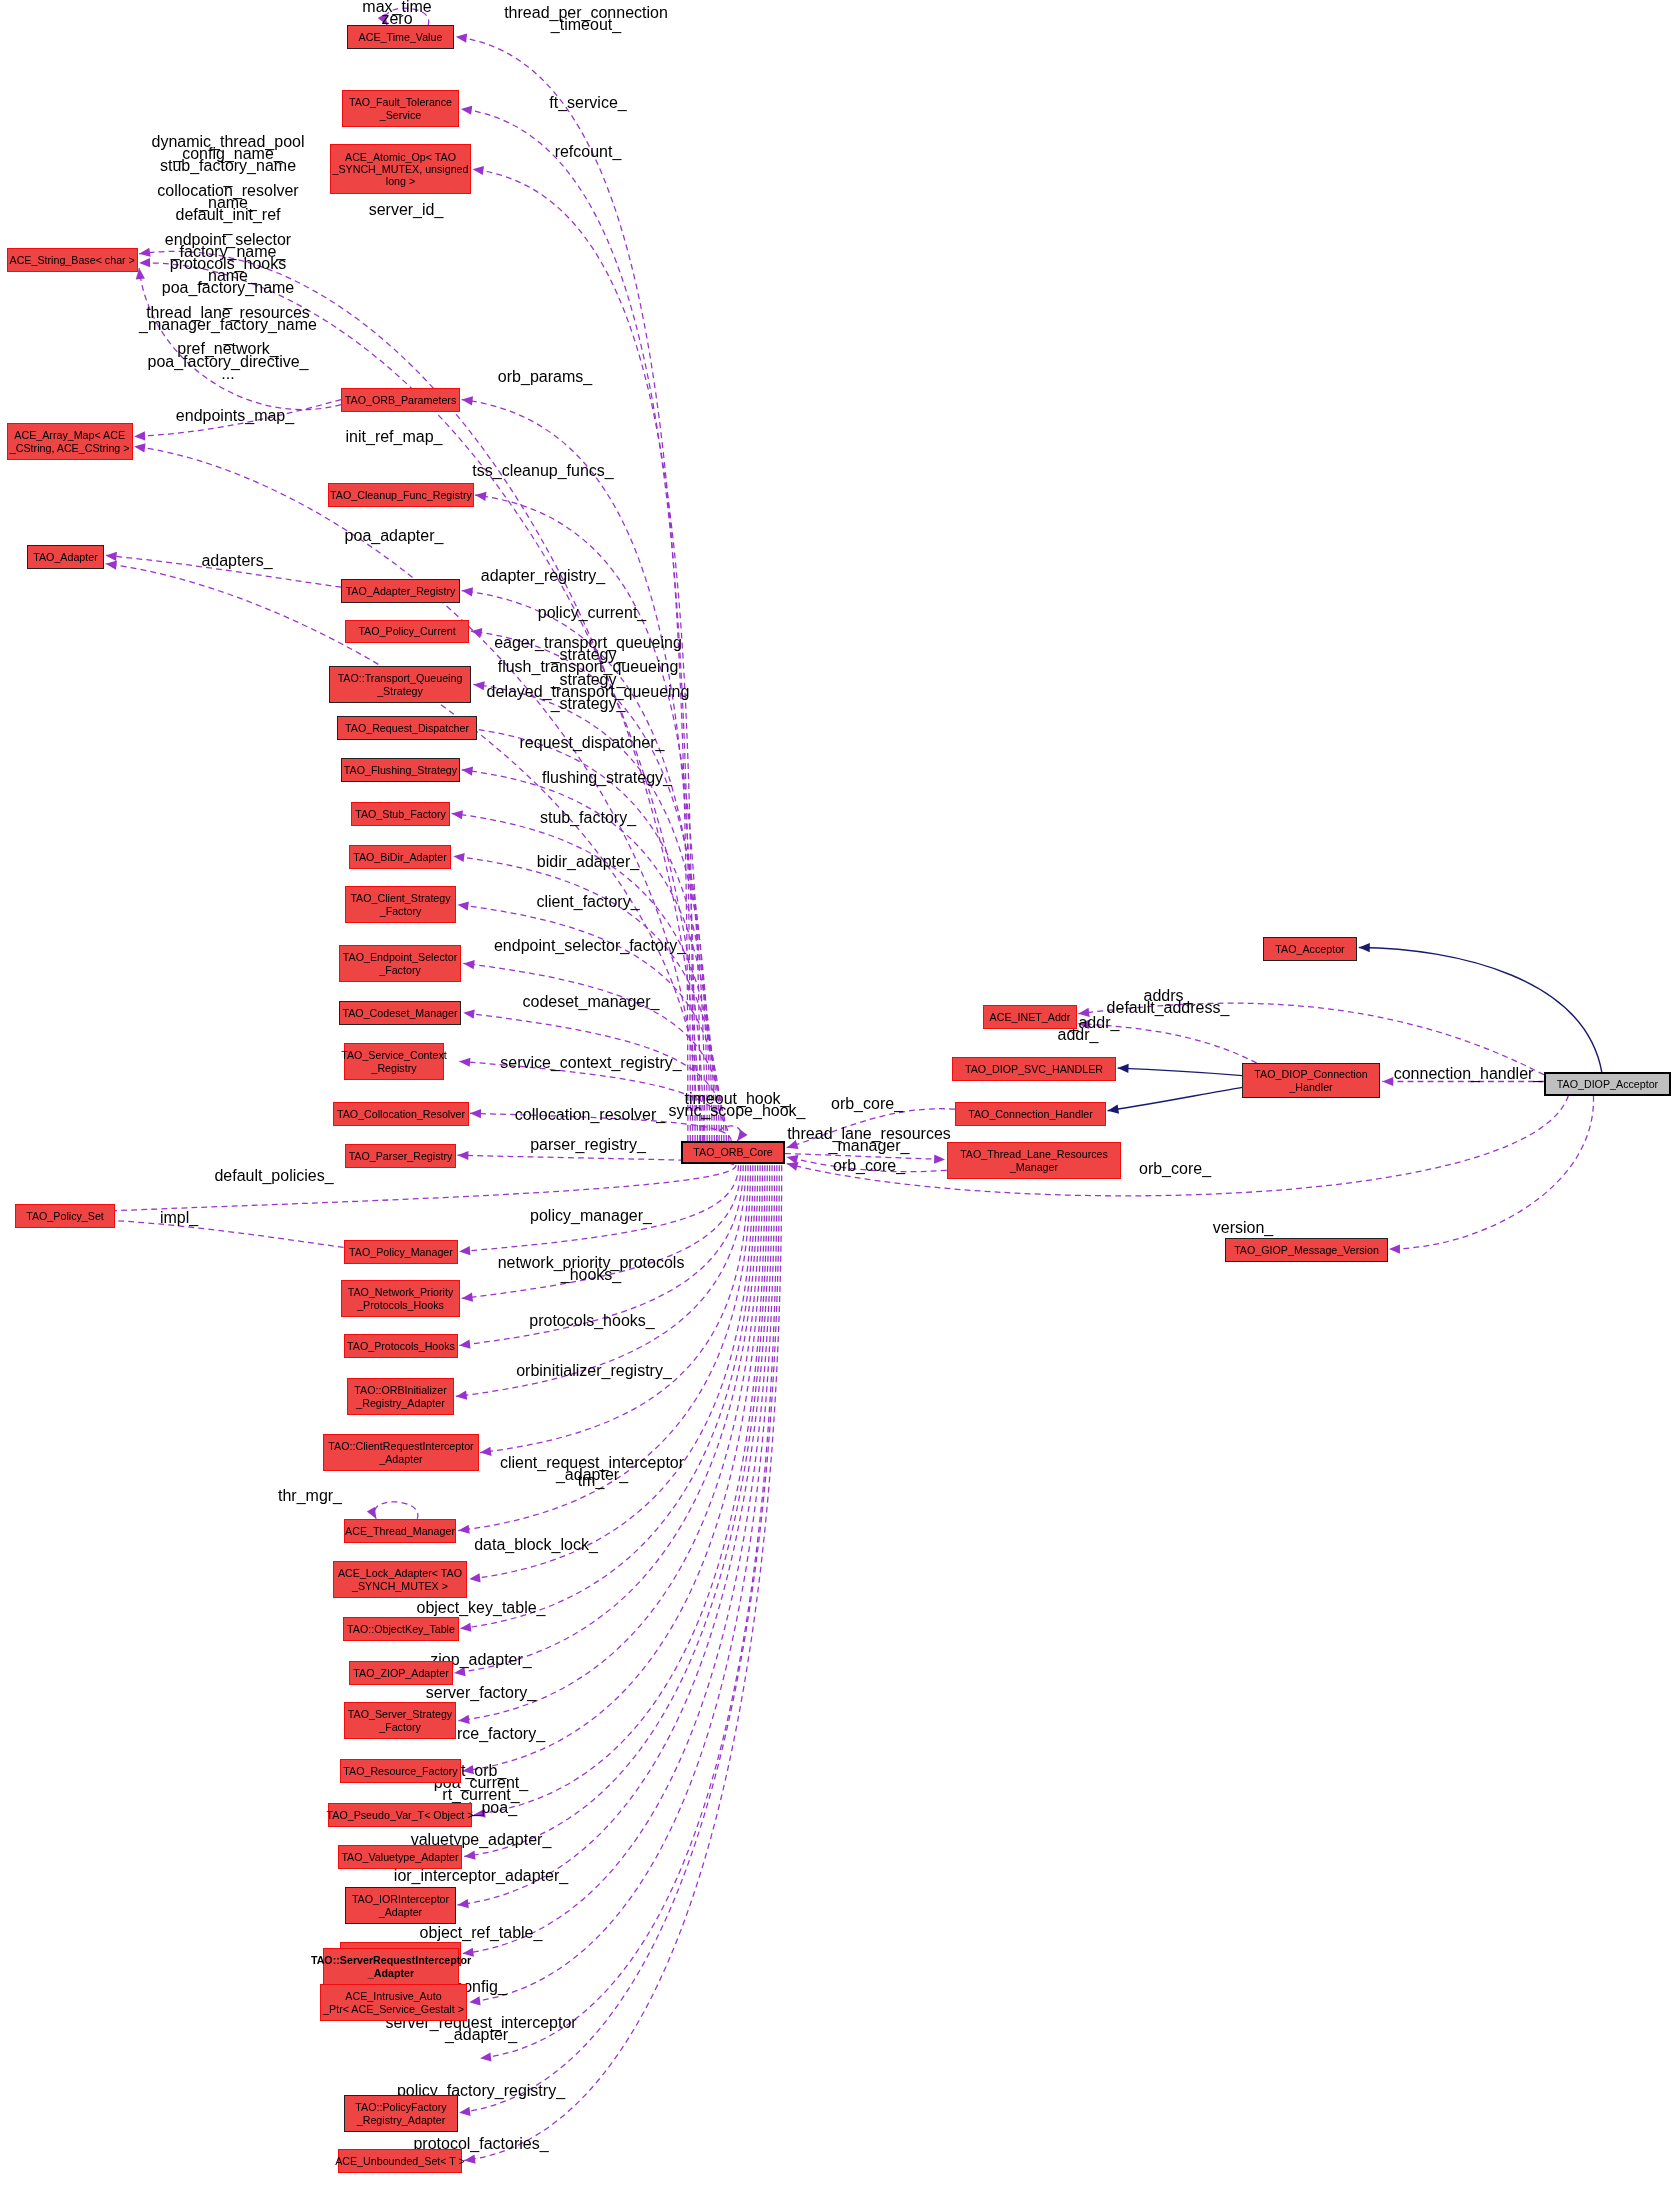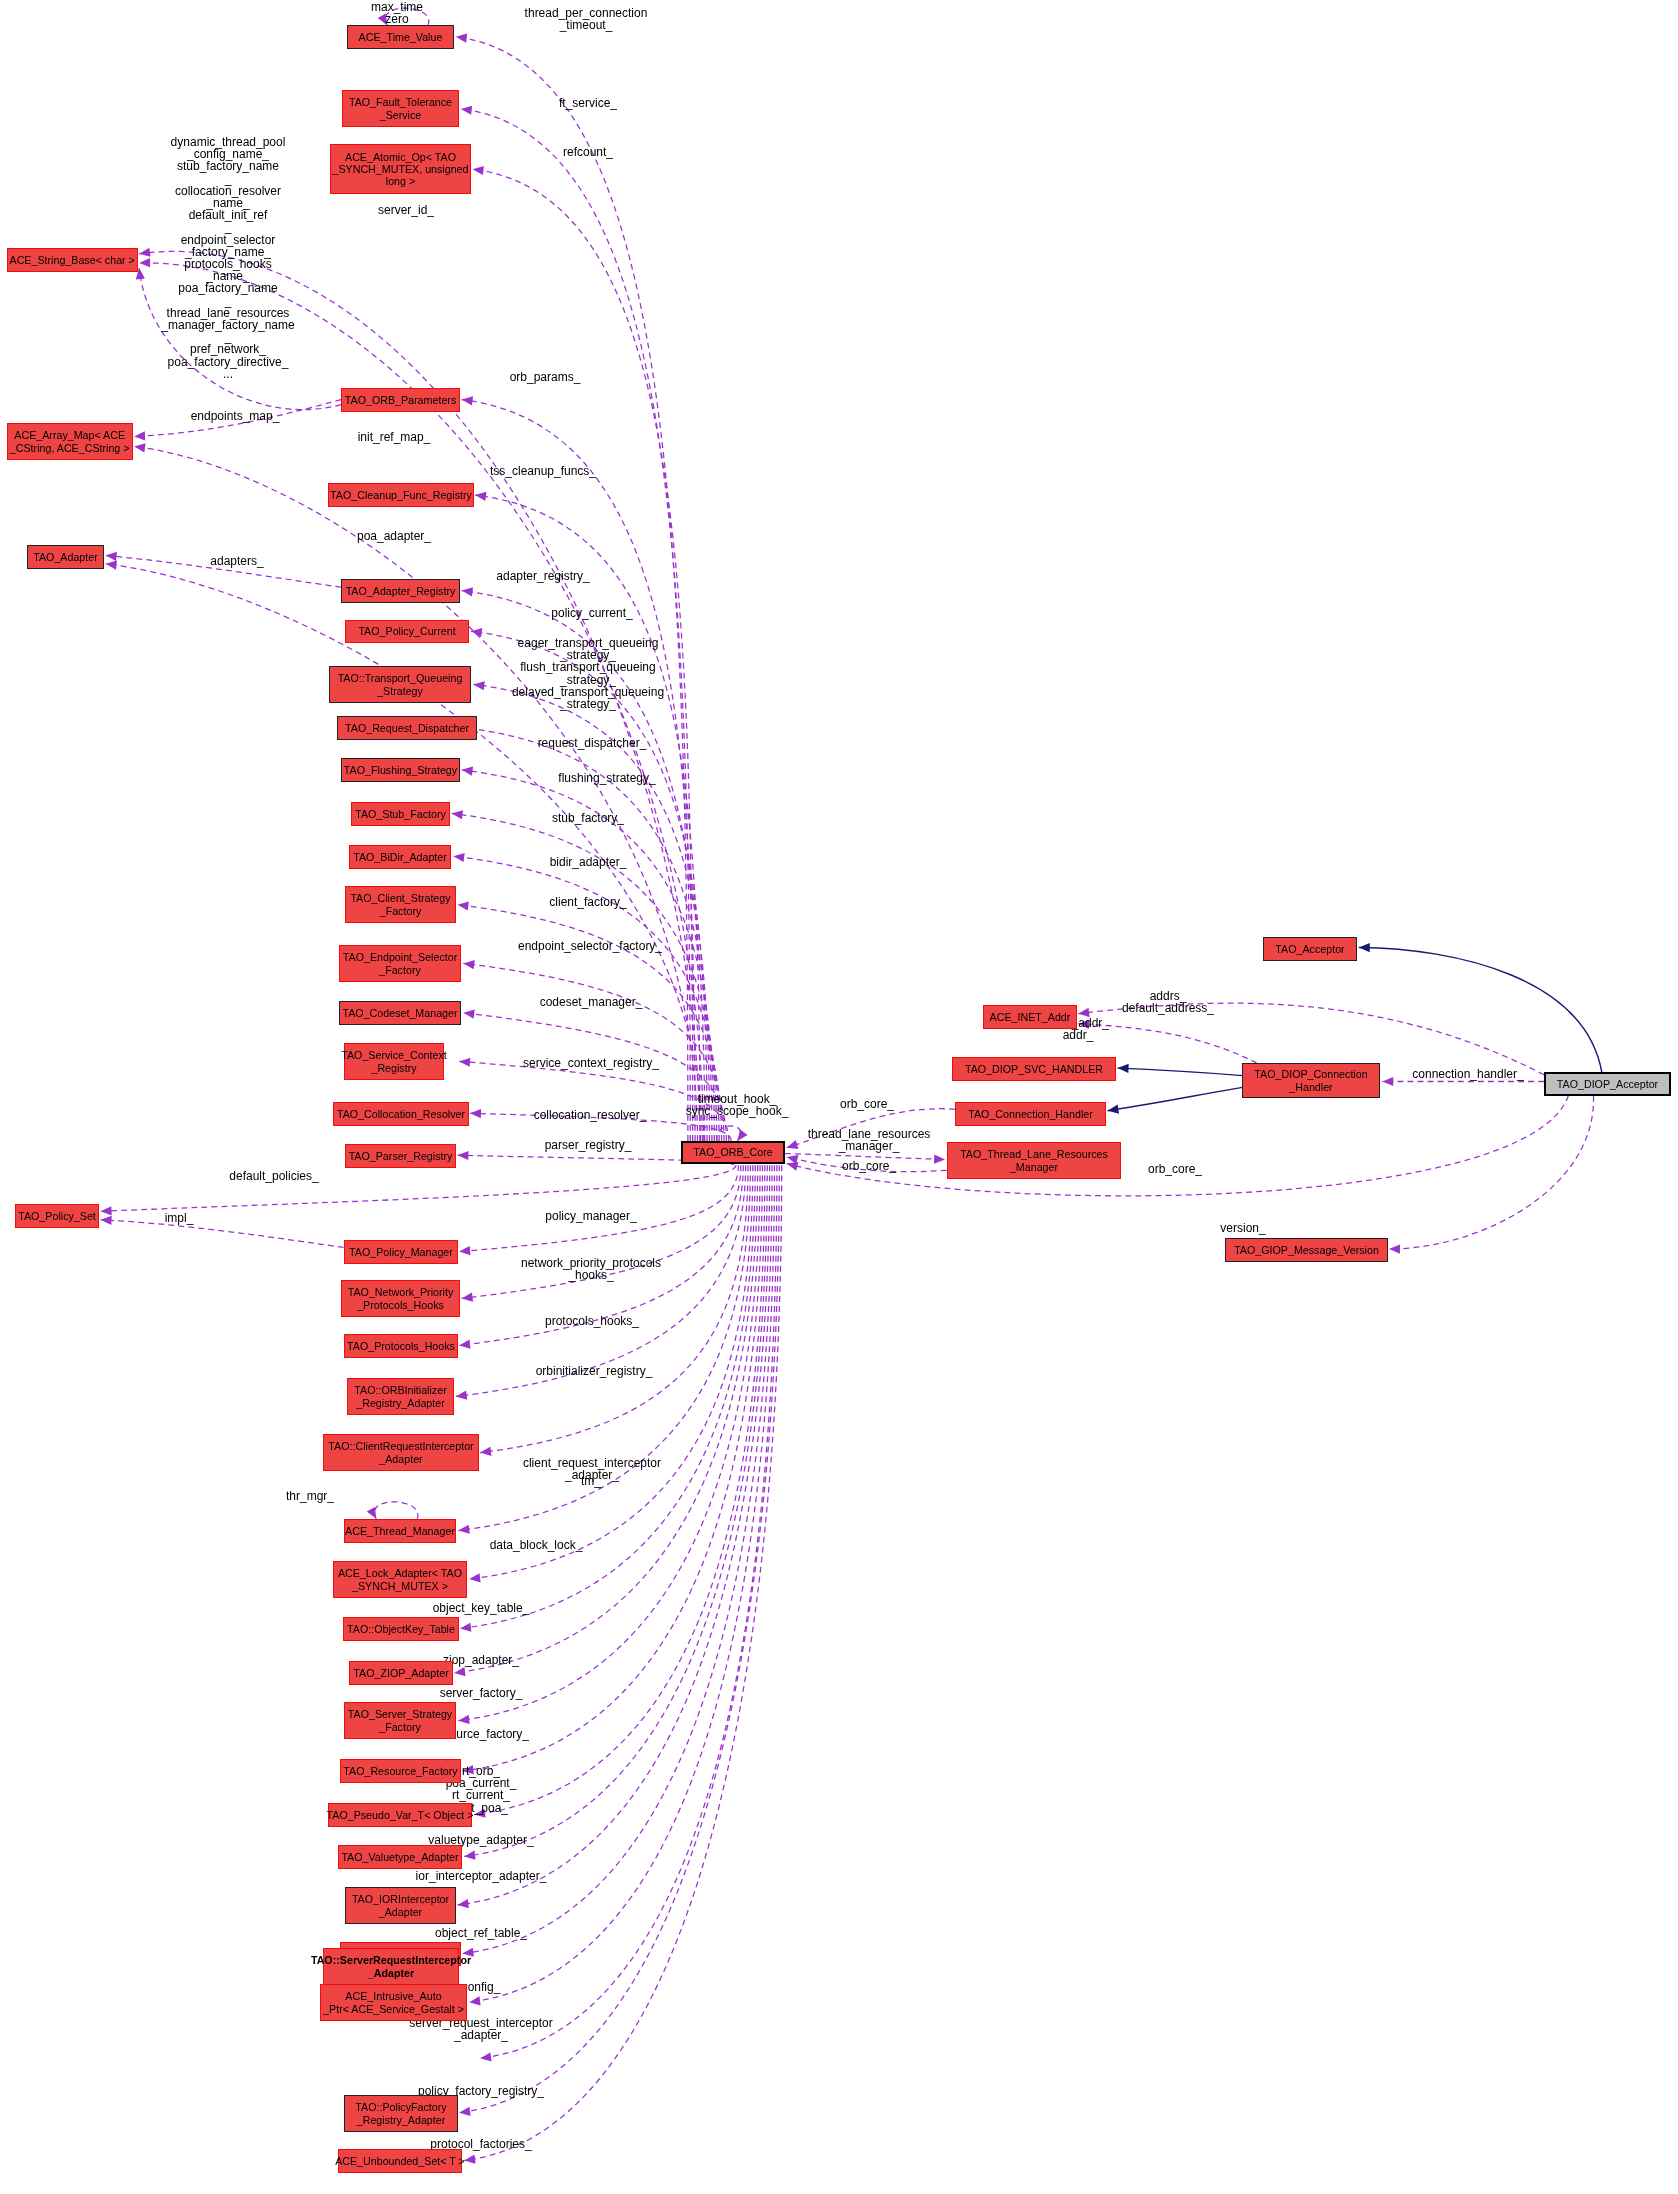--- a/index.html
+++ b/index.html
@@ -7,21 +7,21 @@
           font-family:"Liberation Sans","DejaVu Sans",sans-serif;}
   #edge-layer{position:absolute;left:0;top:0;}
   .node{position:absolute;display:flex;align-items:center;justify-content:center;
         text-align:center;white-space:pre;background:#ef4444;
         font-size:10.7px;line-height:12.2px;color:#000;box-sizing:border-box;}
   .node.red{border:1.3px solid #f40b0b;}
   .node.black{border:1.3px solid #222222;}
   .node.hub{border:2px solid #000000;}
   .node.focal{border:2px solid #000000;background:#bfbfbf;}
   .elabel{position:absolute;transform:translateX(-50%);white-space:pre;
-          text-align:center;font-size:12px;line-height:12.2px;color:#000;}
+          text-align:center;font-size:16px;line-height:12.2px;color:#000;}
 </style>
 </head>
 <body>
 
 <div id="canvas" style="width: 1679px; height: 2194px;">
   <svg id="edge-layer" xmlns="http://www.w3.org/2000/svg" width="1679" height="2194" viewBox="0 0 2004 2619">
       <path d="M821,1362 C821,597.5600000000001 794,74 544,44" fill="none" stroke="#9a32cd" stroke-width="1.5" stroke-dasharray="7,5"></path>
       <polygon points="544,44 556.2521001869286,51.00971047971767 557.5626976137314,40.08806525636153" fill="#9a32cd"></polygon>
       <path d="M823.8717948717949,1362 C823.8717948717949,647.44 800,160 550,130" fill="none" stroke="#9a32cd" stroke-width="1.5" stroke-dasharray="7,5"></path>
       <polygon points="550,130 562.2521001869286,137.00971047971768 563.5626976137314,126.08806525636153" fill="#9a32cd"></polygon>
@@ -231,21 +231,21 @@
     <div class="elabel" style="left: 1168px; top: 990px;">addrs_
 default_address_</div>
     <div class="elabel" style="left: 1078px; top: 1017px;">local_addr_
 addr_</div>
     <div class="elabel" style="left: 1468px; top: 1068px;">connection_handler_</div>
     <div class="elabel" style="left: 1243px; top: 1222px;">version_</div>
     <div class="node red" style="left: 6.7px; top: 248px; width: 131px; height: 23.5px;">ACE_String_Base&lt; char &gt;</div>
     <div class="node red" style="left: 6.7px; top: 423px; width: 126px; height: 37px;">ACE_Array_Map&lt; ACE
 _CString, ACE_CString &gt;</div>
     <div class="node black" style="left: 27px; top: 545px; width: 77px; height: 23.5px;">TAO_Adapter</div>
-    <div class="node red" style="left: 15px; top: 1204px; width: 84px; height: 23.5px;">TAO_Policy_Set</div>
+    <div class="node red" style="left: 15px; top: 1204px; width: 100px; height: 23.5px;">TAO_Policy_Set</div>
     <div class="node black" style="left: 347px; top: 25px; width: 107px; height: 23.5px;">ACE_Time_Value</div>
     <div class="node red" style="left: 342px; top: 90px; width: 117px; height: 37px;">TAO_Fault_Tolerance
 _Service</div>
     <div class="node red" style="left: 330px; top: 144px; width: 141px; height: 50px;">ACE_Atomic_Op&lt; TAO
 _SYNCH_MUTEX, unsigned
 long &gt;</div>
     <div class="node red" style="left: 341px; top: 388px; width: 119px; height: 23.5px;">TAO_ORB_Parameters</div>
     <div class="node red" style="left: 328px; top: 483px; width: 146px; height: 23.5px;">TAO_Cleanup_Func_Registry</div>
     <div class="node black" style="left: 341px; top: 579px; width: 119px; height: 23.5px;">TAO_Adapter_Registry</div>
     <div class="node red" style="left: 345px; top: 620px; width: 124px; height: 22.6px;">TAO_Policy_Current</div>

